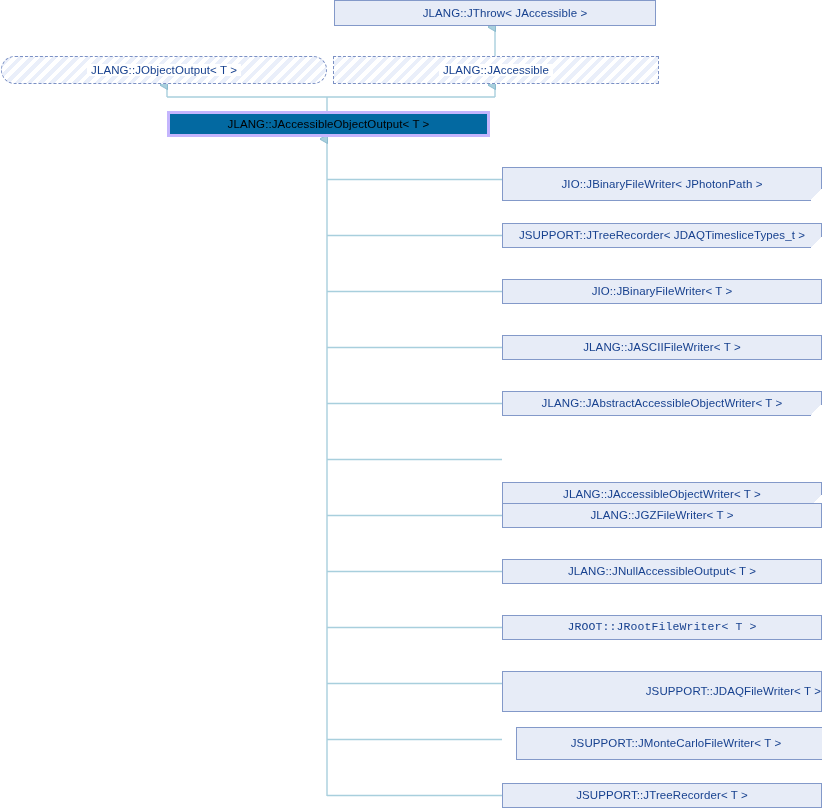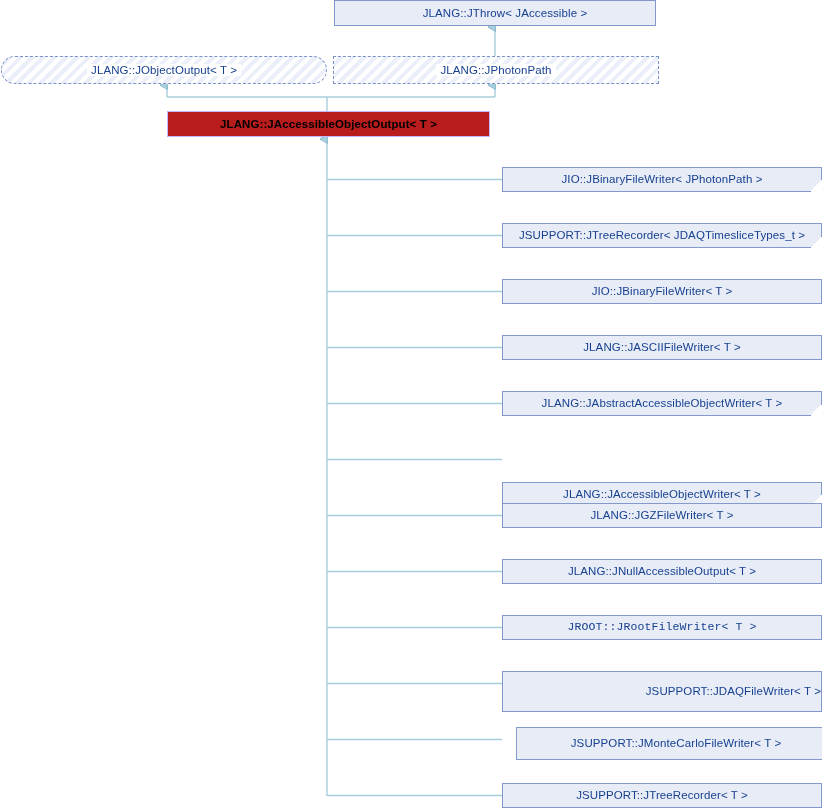--- a/index.html
+++ b/index.html
@@ -53,24 +53,23 @@
         -45deg,
         #eaeffa 0px, #eaeffa 4px,
         #ffffff 4px, #ffffff 8px);
   }
   .node.abstract .label {
     background: #ffffff;
     padding: 0 4px;
   }
   
   .node.current {
-    background: #b91c1c;
-    border: 1px solid #c4b5fd;
+    background: #0369a1;
+    border: 3px solid #c4b5fd;
     color: #000000;
-    font-weight: bold;
   }
   
   .node.folded::after {
     content: "";
     position: absolute;
     right: -1px;
     bottom: -1px;
     width: 0;
     height: 0;
     border-style: solid;
@@ -135,28 +134,28 @@
 
   <div class="node plain" id="node-root" style="left: 334px; top: 0px; width: 322px; height: 26px; padding-left: 20px;">
     <span class="label">JLANG::JThrow&lt; JAccessible &gt;</span>
   </div>
 
   <div class="node abstract" id="node-base-0" style="left: 1px; top: 56px; width: 326px; height: 28px; border-radius: 14px;">
     <span class="label">JLANG::JObjectOutput&lt; T &gt;</span>
   </div>
 
   <div class="node abstract" id="node-base-1" style="left: 333px; top: 56px; width: 326px; height: 28px;">
-    <span class="label">JLANG::JPhotonPath</span>
+    <span class="label">JLANG::JAccessible</span>
   </div>
 
   <div class="node current" id="node-current" style="left: 167px; top: 111px; width: 323px; height: 26px;">
     <span class="label">JLANG::JAccessibleObjectOutput&lt; T &gt;</span>
   </div>
 
-  <div class="node plain folded" id="node-derived-0" style="left: 502px; top: 167px; width: 320px; height: 25px; text-align: right;">
+  <div class="node plain folded" id="node-derived-0" style="left: 502px; top: 167px; width: 320px; height: 34px; text-align: right;">
     <span class="label">JIO::JBinaryFileWriter&lt; JPhotonPath &gt;</span>
   </div>
 
   <div class="node plain folded" id="node-derived-1" style="left: 502px; top: 223px; width: 320px; height: 25px;">
     <span class="label">JSUPPORT::JTreeRecorder&lt; JDAQTimesliceTypes_t &gt;</span>
   </div>
 
   <div class="node plain" id="node-derived-2" style="left: 502px; top: 279px; width: 320px; height: 25px;">
     <span class="label">JIO::JBinaryFileWriter&lt; T &gt;</span>
   </div>

